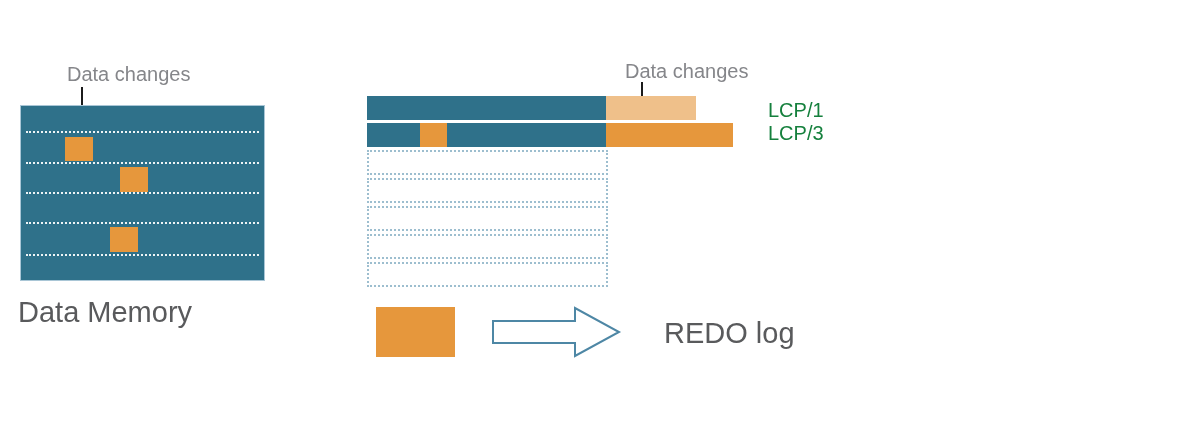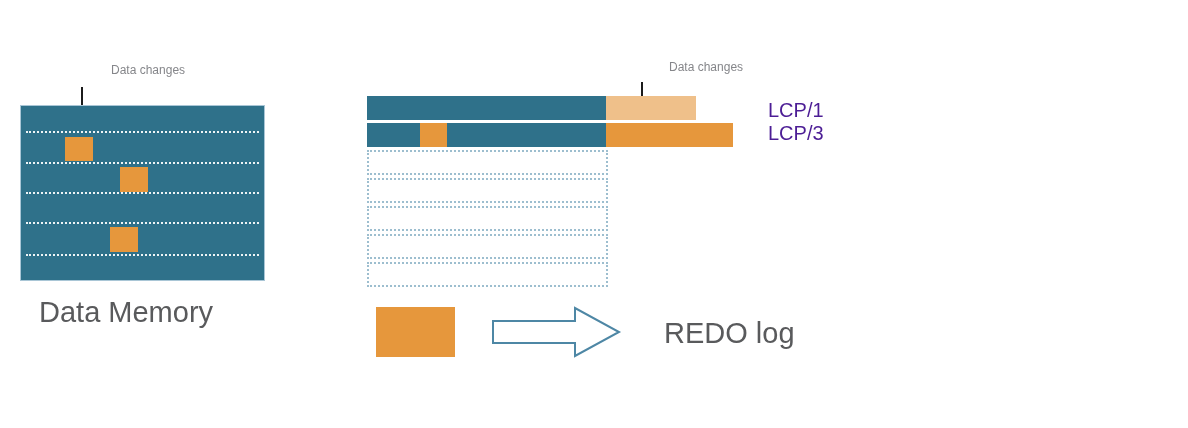--- a/index.html
+++ b/index.html
@@ -5,35 +5,34 @@
   html,body{margin:0;padding:0;background:#ffffff;}
   .canvas{
     position:relative;
     width:1188px;height:428px;
     background:#ffffff;
     font-family:"Liberation Sans", sans-serif;
     overflow:hidden;
   }
   .ann{
     position:absolute;
-    font-size:12px;
+    font-size:20px;
     color:#85868a;
     white-space:nowrap;
-    margin-left:44px;
   }
   .big-label{
     position:absolute;
     font-size:29px;
     color:#595a5c;
     white-space:nowrap;
   }
   .lcp-label{
     position:absolute;
     font-size:20px;
-    color:#4c1d95;
+    color:#15803d;
     line-height:22px;
     white-space:nowrap;
   }
   
   .down-arrow{
     position:absolute;
     width:2px;
     background:#1b1b1b;
   }
   .down-arrow::after{
@@ -106,21 +105,21 @@
     <div class="dotline" style="top:25px;"></div>
     <div class="dotline" style="top:56px;"></div>
     <div class="dotline" style="top:86px;"></div>
     <div class="dotline" style="top:116px;"></div>
     <div class="dotline" style="top:148px;"></div>
     <div class="chip" style="left:44px;top:31px;width:28px;height:24px;"></div>
     <div class="chip" style="left:99px;top:61px;width:28px;height:25px;"></div>
     <div class="chip" style="left:89px;top:121px;width:28px;height:25px;"></div>
   </div>
 
-  <div class="big-label" style="left:39px;top:296px;">Data Memory</div>
+  <div class="big-label" style="left:18px;top:296px;">Data Memory</div>
 
   <div class="ann" style="left:625px;top:60px;">Data changes</div>
 
   <div class="down-arrow" style="left:641px;top:82px;height:17px;"></div>
 
   <div class="bar" style="top:96px;">
     <div class="seg-teal" style="width:239px;"></div>
     <div class="seg-light" style="width:90px;"></div>
   </div>
   <div class="lcp-label" style="left:768px;top:99px;">LCP/1</div>

